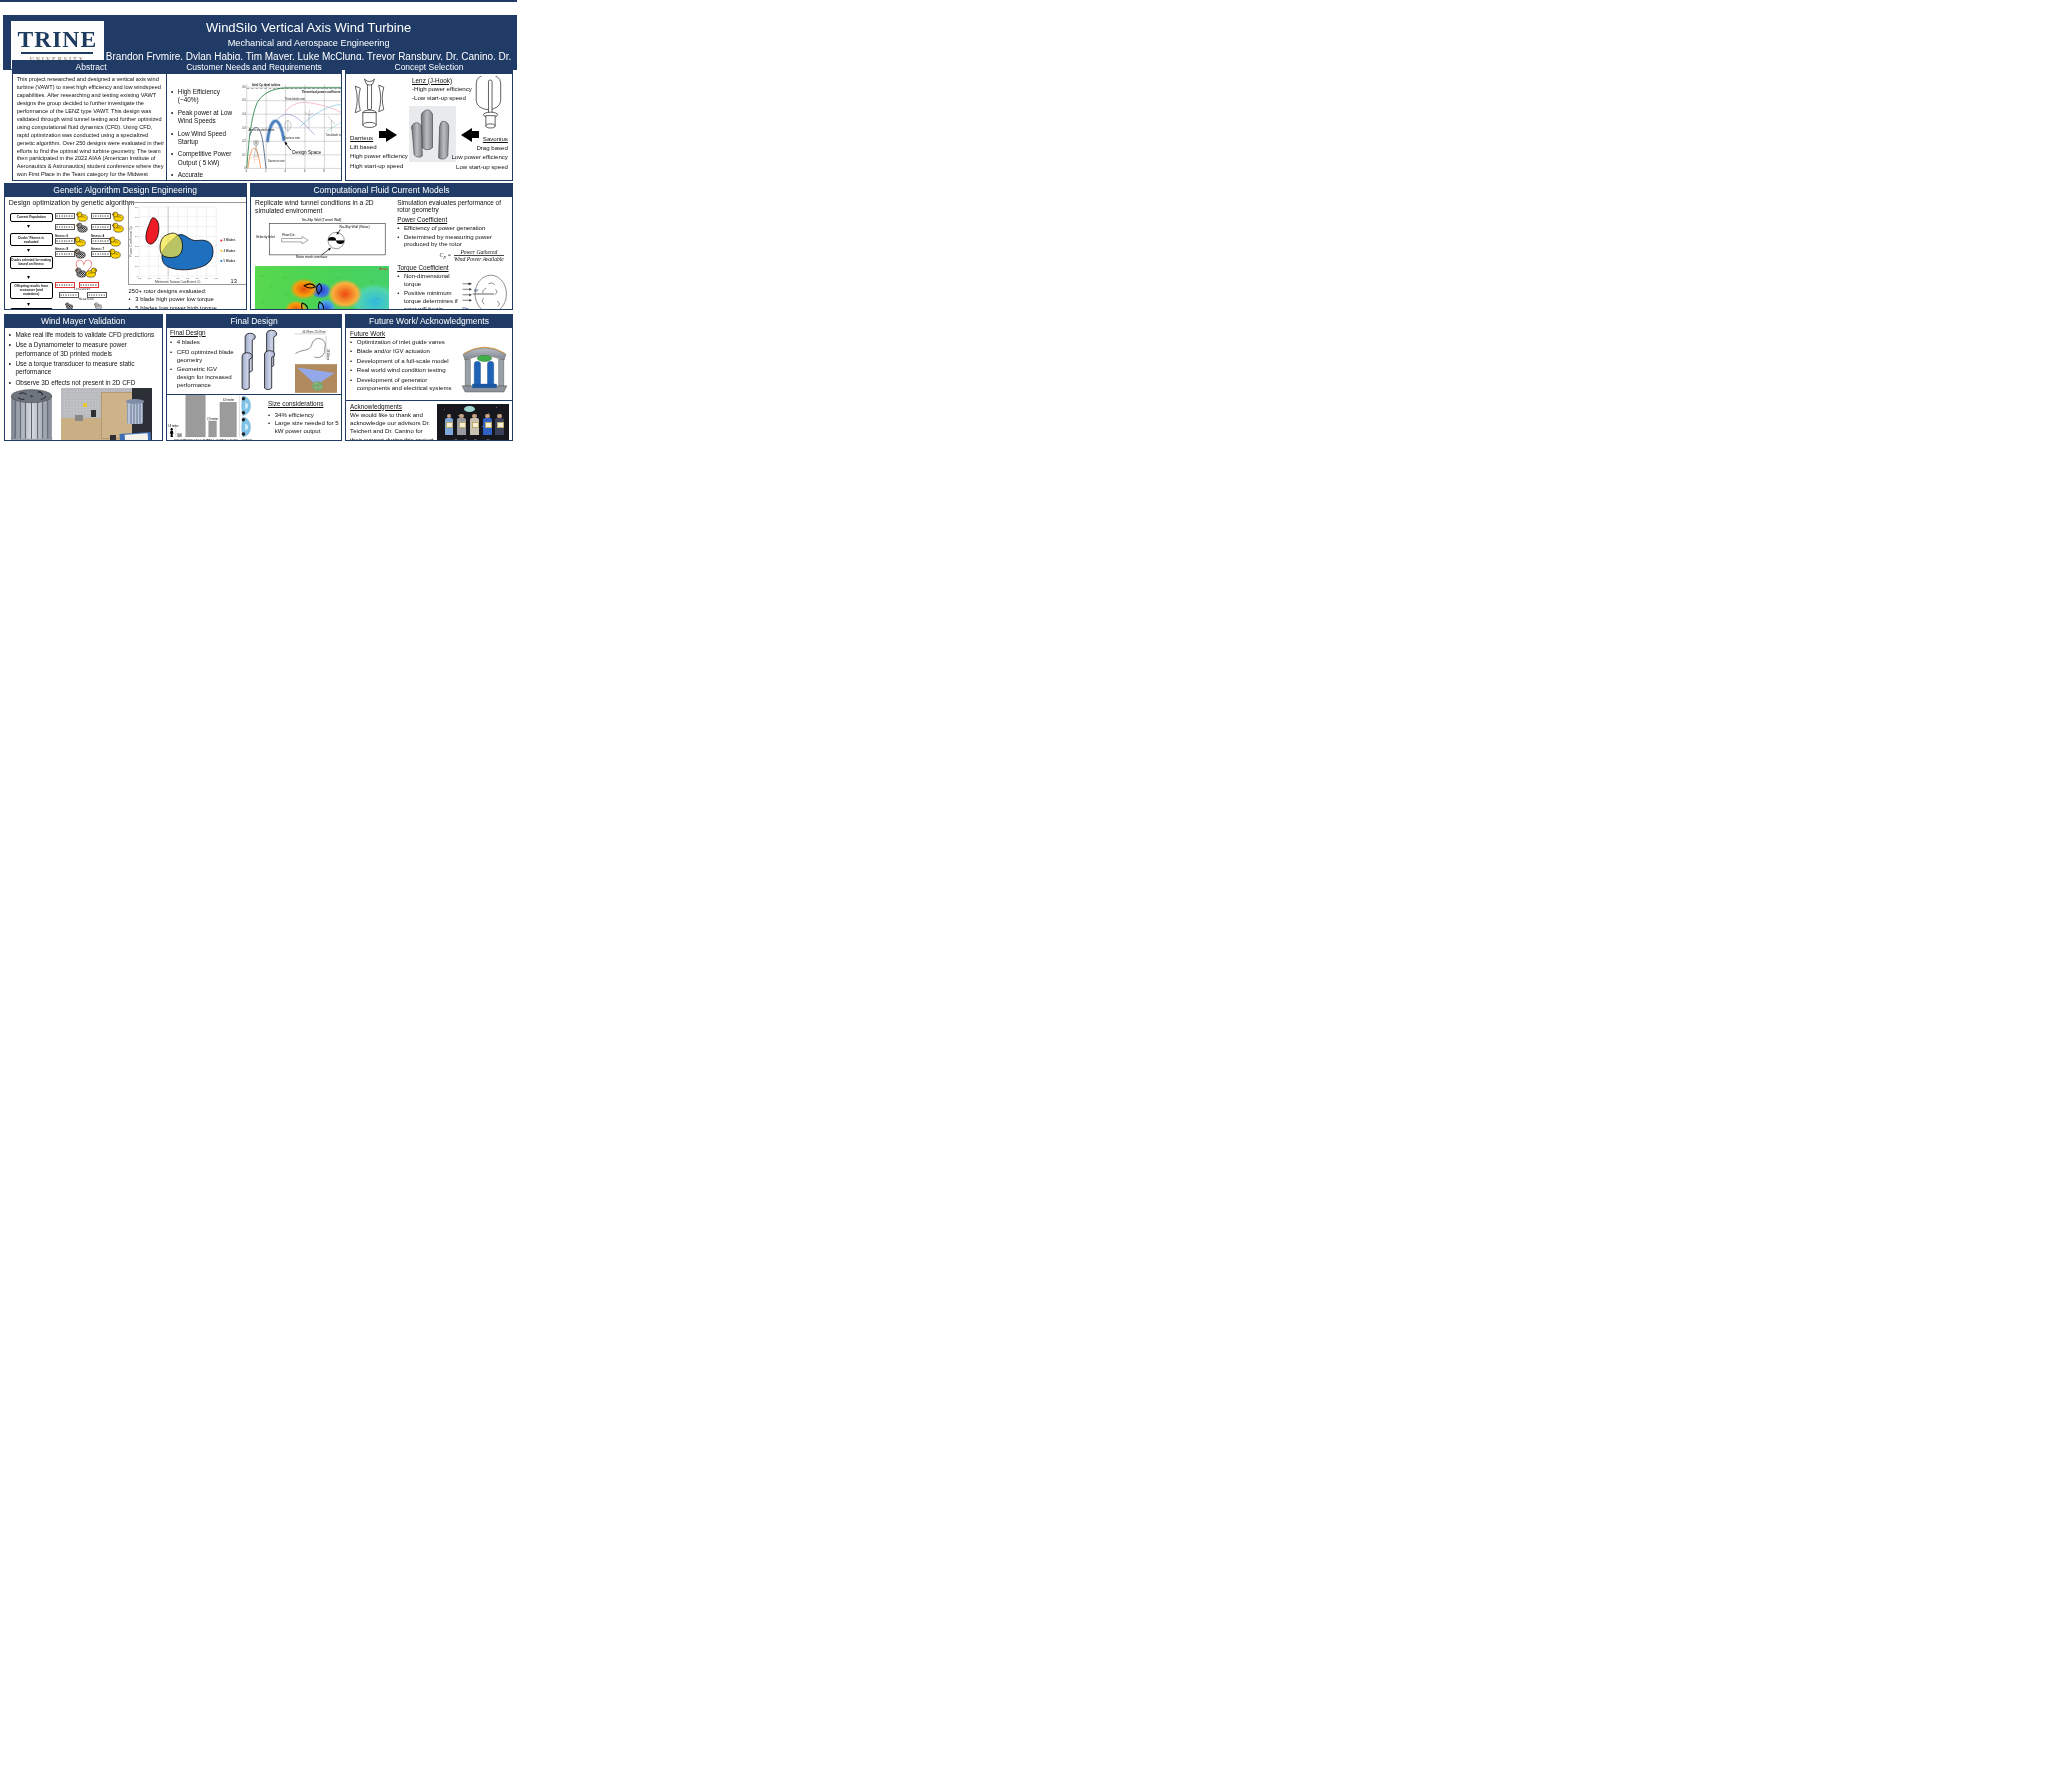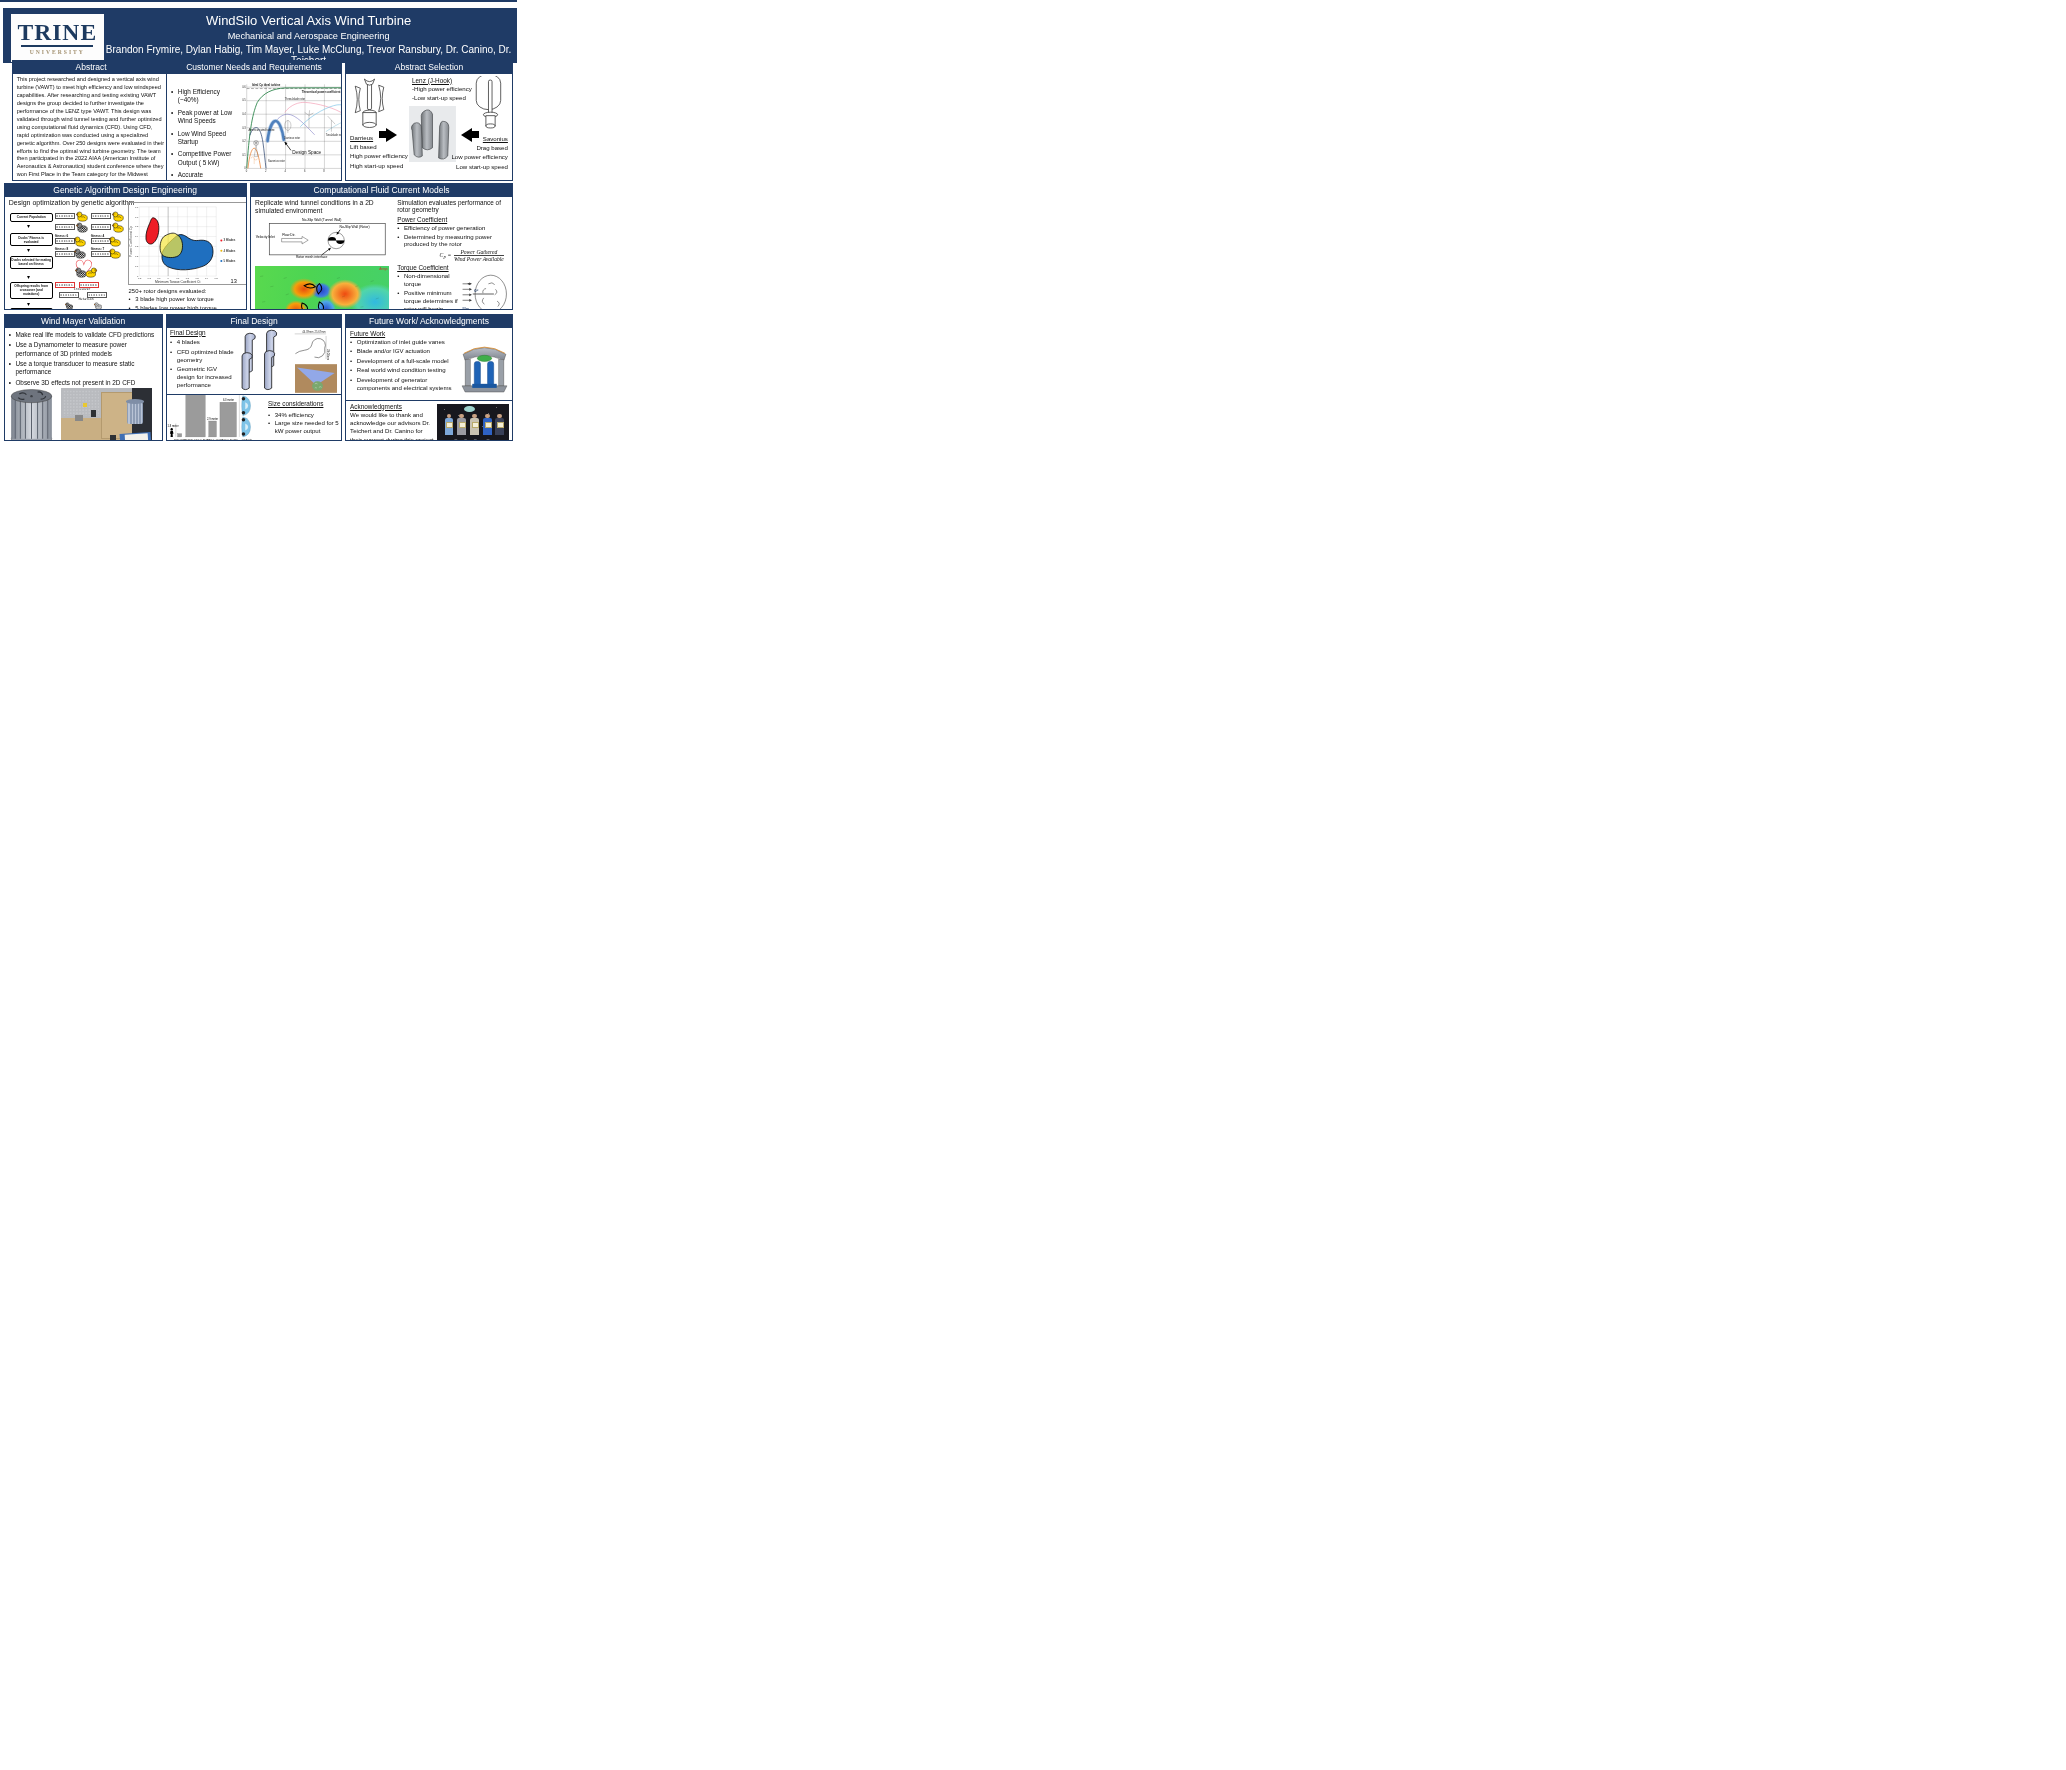--- a/index.html
+++ b/index.html
@@ -1,20 +1,20 @@
 <!DOCTYPE html>
 <html style="font-size:8.2px"><head>
 <meta charset="utf-8">
 <style>
   html,body{margin:0;padding:0;background:#fff;}
   .poster{position:relative;width:517px;height:443px;background:#fff;
     font-family:"Liberation Sans",sans-serif;color:#111;overflow:hidden;}
   .topline{position:absolute;left:0;top:0;width:517px;height:2px;background:#1f3b66;}
   
-  .header{position:absolute;left:2.6px;top:8px;width:569px;height:55px;background:#1f3b66;}
+  .header{position:absolute;left:2.6px;top:15px;width:569px;height:55px;background:#1f3b66;}
   .logo{position:absolute;left:8.2px;top:5.6px;width:93px;height:48px;background:#fdfdfd;
     display:flex;flex-direction:column;align-items:center;justify-content:center;}
   .logo .trine{font-family:"Liberation Serif",serif;font-size:23.6px;font-weight:700;
     color:#1d3a5f;letter-spacing:1px;line-height:1;}
   .logo .rule{width:72px;height:1.5px;background:#1d3a5f;margin:1px 0 2px 0;}
   .logo .univ{font-family:"Liberation Serif",serif;font-size:5.6px;color:#a39170;
     letter-spacing:2px;font-weight:700;}
   .head-text{position:absolute;left:102px;top:0;width:408px;height:55px;text-align:center;color:#fff;}
   .head-title{font-size:13px;margin-top:5.1px;}
   .head-sub{font-size:9.2px;margin-top:2.6px;}
@@ -272,21 +272,21 @@
             <text x="25" y="119">0.4</text>
             <text x="25" y="75">0.5</text>
             <text x="25" y="32">0.6</text>
           </g>
         </svg>
       </div>
     </div>
   </div>
 
   <div class="panel" style="left:345px;top:60px;width:168px;height:121px;">
-    <div class="ptitle">Abstract Selection</div>
+    <div class="ptitle">Concept Selection</div>
     <div class="pbody cs-body">
 
       <svg width="41" height="53" viewBox="0 0 80 104" style="position:absolute;left:3.1px;top:2px;">
         <g fill="#fff" stroke="#222" stroke-width="1.4">
           <rect x="36" y="14" width="8" height="52" rx="3"></rect>
           <path d="M12,20 q8,26 0,52 l10,-4 q-6,-22 0,-44 Z"></path>
           <path d="M58,18 q8,26 0,52 l10,-4 q-6,-22 0,-44 Z"></path>
           <path d="M30,6 q10,10 20,0 l-4,10 q-6,4 -12,0 Z"></path>
           <ellipse cx="40" cy="72" rx="13" ry="5"></ellipse>
           <rect x="27" y="72" width="26" height="24"></rect>

